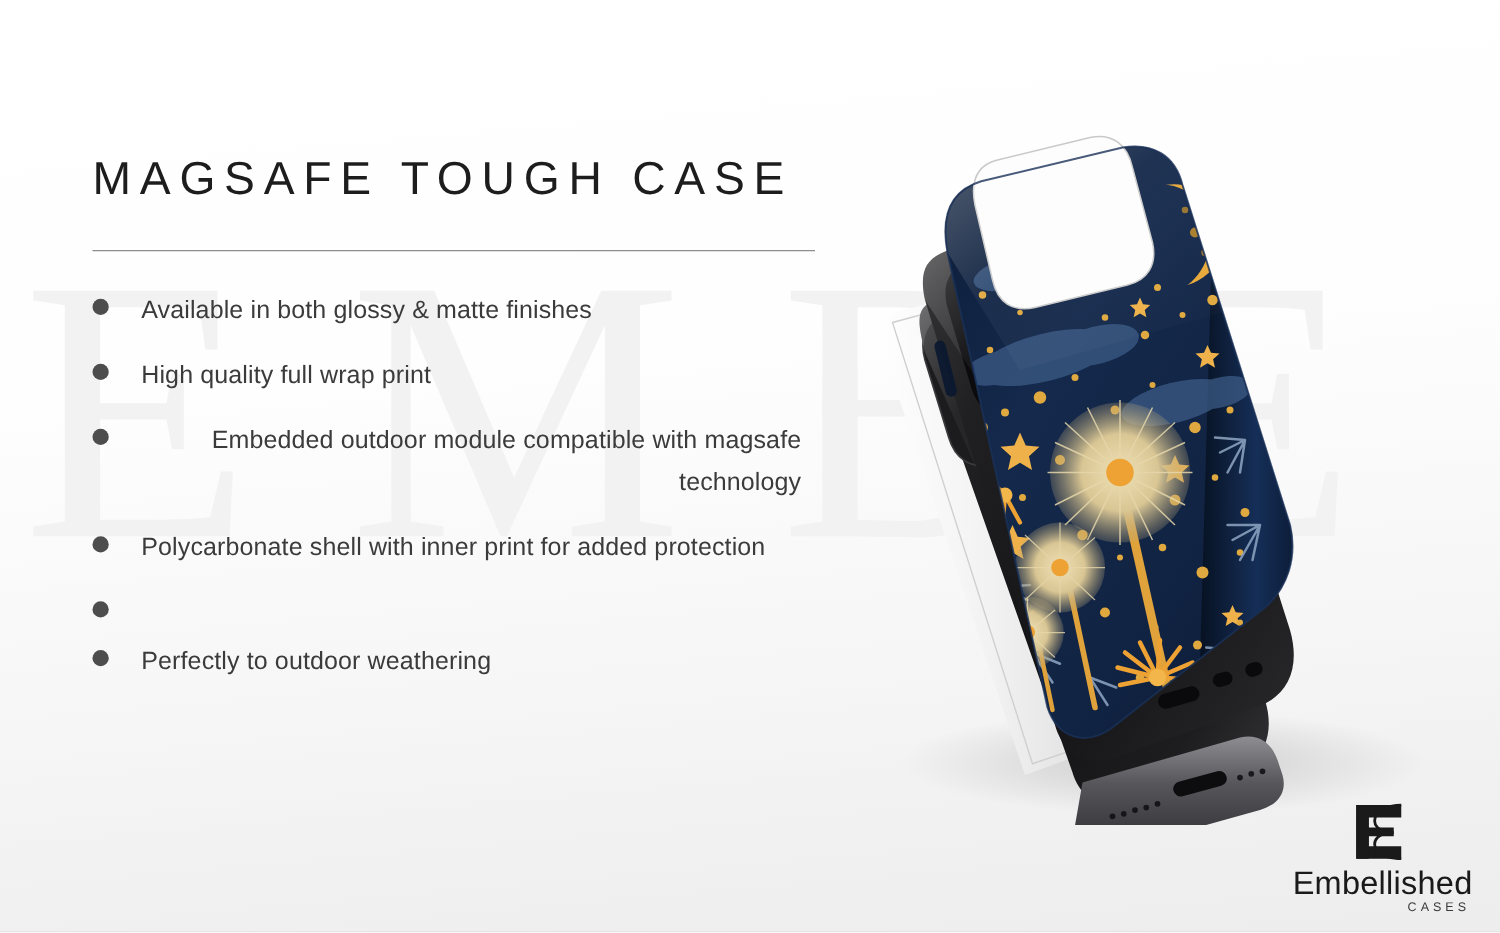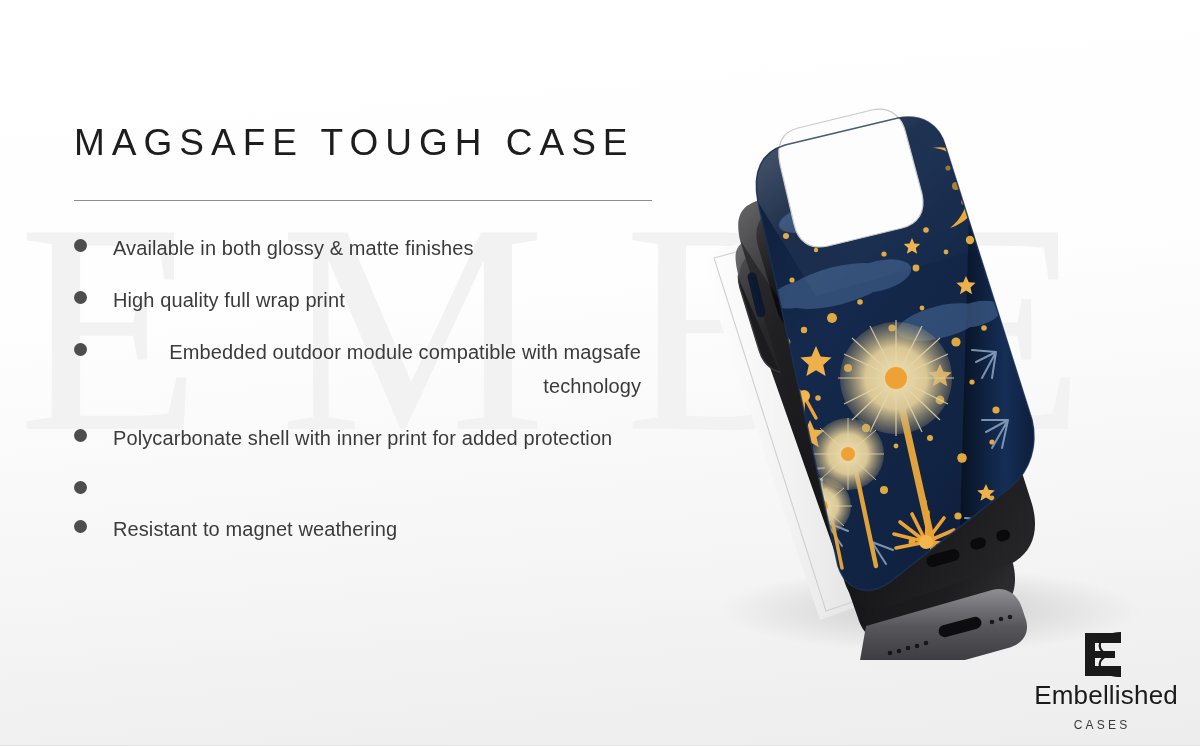--- a/index.html
+++ b/index.html
@@ -63,22 +63,22 @@
     position:absolute;right:22px;bottom:14px;
     width:150px;text-align:right;
   }
   .logo-mark{display:flex;justify-content:center;margin-bottom:5px;}
   .logo-word{
     font-family:Liberation Sans, sans-serif;
     font-size:26px;color:#1a1a1a;line-height:26px;
     letter-spacing:.2px;text-align:right;
   }
   .logo-sub{
-    font-size:12px;color:#3a3a3a;letter-spacing:3.2px;
-    margin-top:10px;text-align:center;padding-right:2px;
+    font-size:10px;color:#3a3a3a;letter-spacing:3.2px;
+    margin-top:2px;text-align:right;padding-right:2px;
   }
 </style>
 </head>
 <body>
 
 <div class="stage">
 
   <div class="watermark">EMBE</div>
 
   <div class="copy">
@@ -102,21 +102,21 @@
       </li>
       <li class="bullet">
         <span class="dot"></span>
         <span class="btext">Polycarbonate shell with inner print for added protection</span>
       </li>
       <li class="bullet">
         <span class="dot"></span>
       </li>
       <li class="bullet">
         <span class="dot"></span>
-        <span class="btext">Resistant to magnet weathering</span>
+        <span class="btext">Perfectly to outdoor weathering</span>
       </li>
     </ul>
   </div>
 
   <div class="product">
     <svg width="560" height="570" viewBox="0 0 560 570" xmlns="http://www.w3.org/2000/svg">
       <defs>
 
         <linearGradient id="sky" x1="0" y1="0" x2="1" y2="1">
           <stop offset="0%" stop-color="#0c1c36"></stop>

